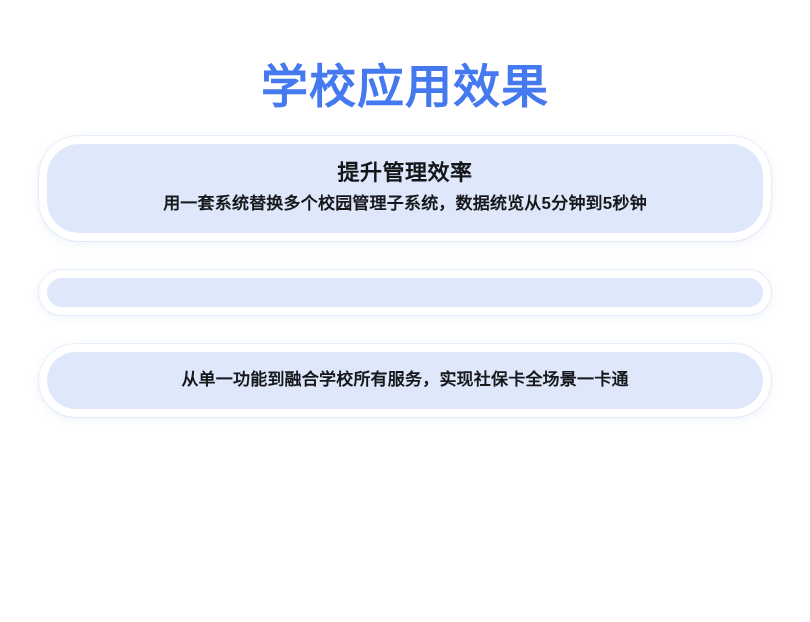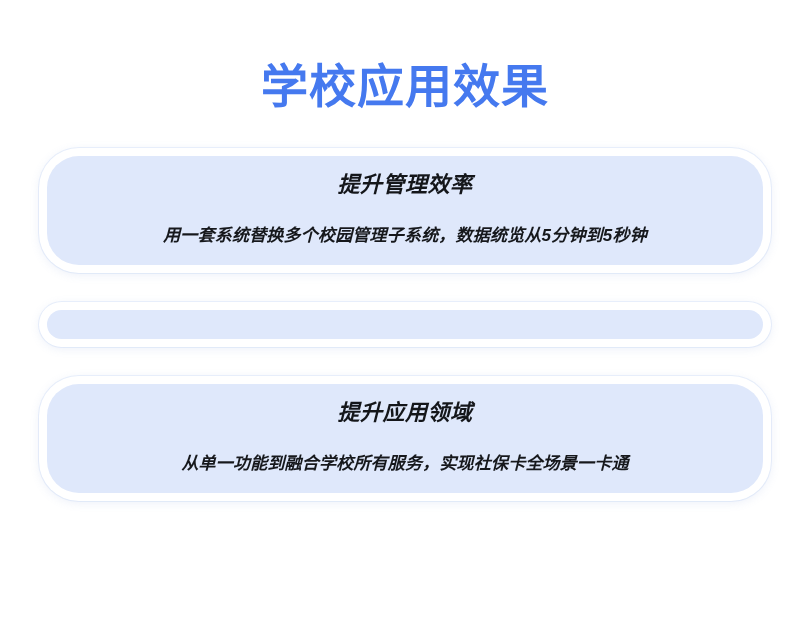--- a/index.html
+++ b/index.html
@@ -36,23 +36,22 @@
     font-weight: 700;
     letter-spacing: 1px;
     color: #4579ef;
     white-space: nowrap;
   }
 
   
   .cards {
     position: absolute;
     left: 0;
-    top: 148px;
+    top: 136px;
     width: 810px;
-    font-style: italic;
   }
 
   .card-outer {
     position: relative;
     width: 732px;
     margin: 0 auto 29px auto;
     padding: 8px;
     box-sizing: border-box;
     background: #ffffff;
     border-radius: 40px;
@@ -72,21 +71,21 @@
   .card-title {
     font-size: 22px;
     line-height: 32px;
     font-weight: 700;
     color: #14161a;
     letter-spacing: 0.5px;
     white-space: nowrap;
   }
 
   .card-desc {
-    margin-top: 21px;
+    margin-top: 1px;
     font-size: 17px;
     line-height: 27px;
     font-weight: 600;
     color: #16181c;
     letter-spacing: 0.2px;
     white-space: nowrap;
   }
 </style>
 </head>
 <body>
@@ -104,19 +103,18 @@
       </div>
     </div>
 
     <div class="card-outer">
       <div class="card-inner">
       </div>
     </div>
 
     <div class="card-outer">
       <div class="card-inner">
-        <div class="card-title">提升应用领域</div>
         <div class="card-desc">从单一功能到融合学校所有服务，实现社保卡全场景一卡通</div>
       </div>
     </div>
 
   </div>
 </div>
 
 </body></html>

